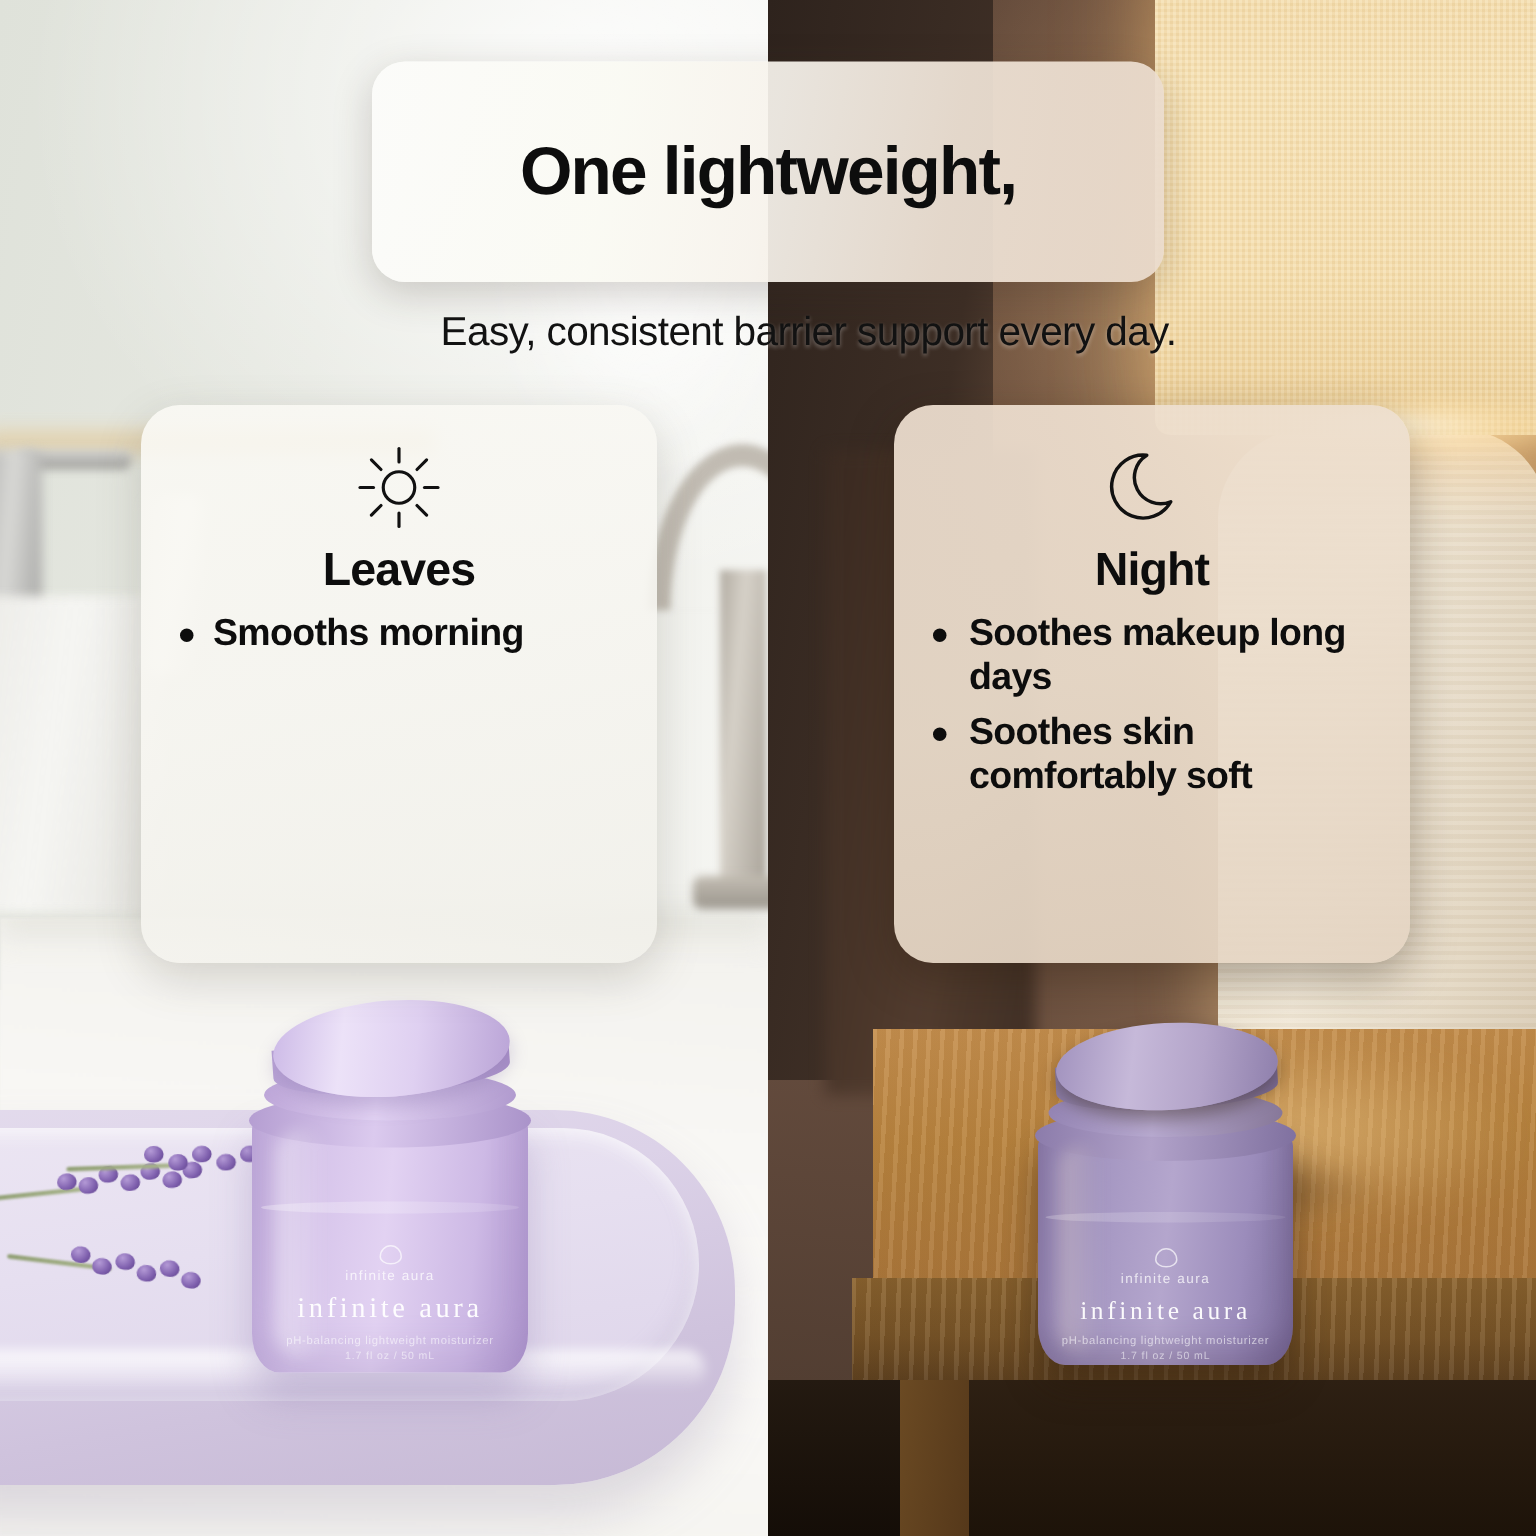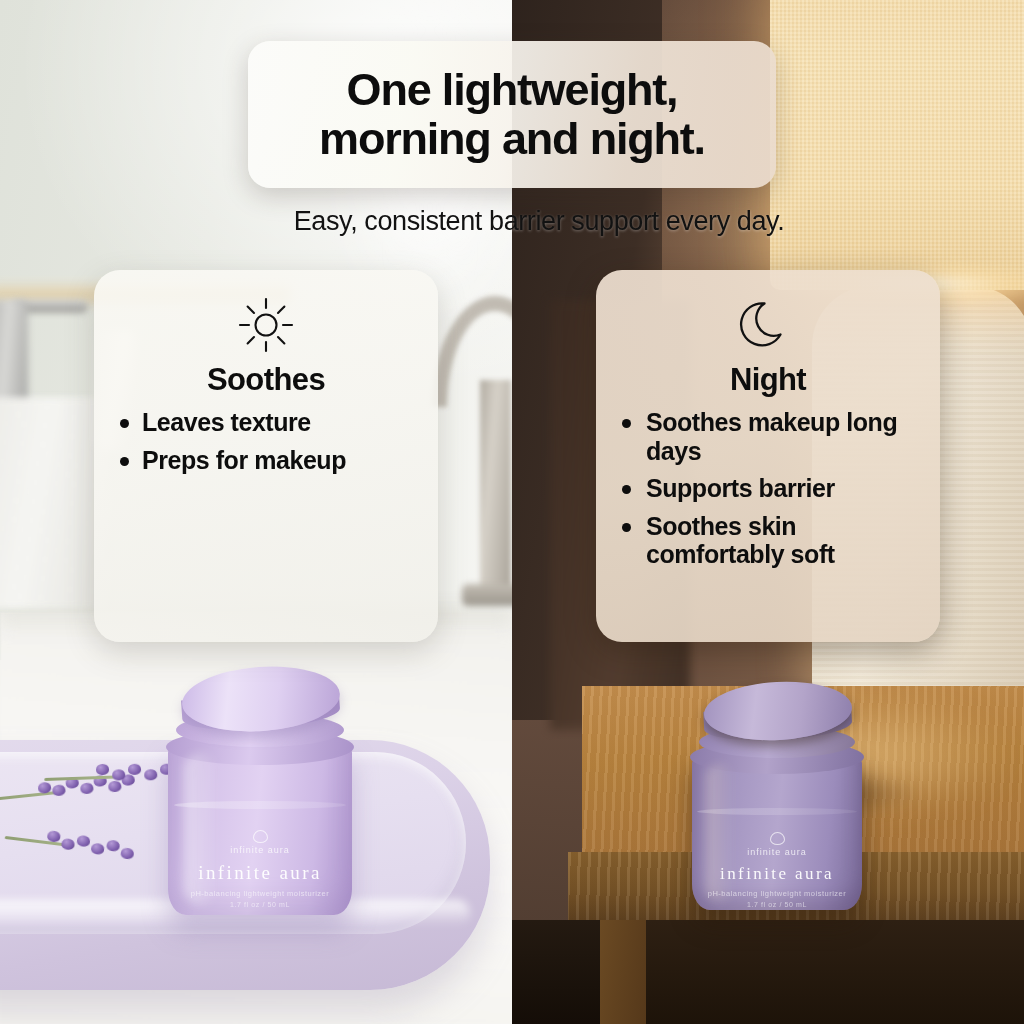--- a/index.html
+++ b/index.html
@@ -597,21 +597,20 @@
       <div class="jar-brandmark">infinite aura</div>
       <div class="jar-name">infinite aura</div>
       <div class="jar-desc">pH-balancing lightweight moisturizer</div>
       <div class="jar-size">1.7 fl oz / 50 mL</div>
     </div>
   </div>
 
   <div class="headline-panel">
     <h1 class="headline">
       <span>One lightweight,</span><br>
-      <span>morning and night.</span>
     </h1>
   </div>
 
   <div class="subtitle">Easy, consistent barrier support every day.</div>
 
   <div class="cards">
 
     <div class="card card-morning">
       <div class="card-icon">
         <svg width="58" height="58" viewBox="0 0 58 58" aria-hidden="true">
@@ -621,36 +620,34 @@
             <line x1="29" y1="46" x2="29" y2="55"></line>
             <line x1="3" y1="29" x2="12" y2="29"></line>
             <line x1="46" y1="29" x2="55" y2="29"></line>
             <line x1="10.6" y1="10.6" x2="17" y2="17"></line>
             <line x1="41" y1="41" x2="47.4" y2="47.4"></line>
             <line x1="47.4" y1="10.6" x2="41" y2="17"></line>
             <line x1="17" y1="41" x2="10.6" y2="47.4"></line>
           </g>
         </svg>
       </div>
-      <div class="card-title">Soothes</div>
+      <div class="card-title">Leaves</div>
       <ul class="card-list">
-        <li>Leaves texture</li>
-        <li>Preps for makeup</li>
+        <li>Smooths morning</li>
       </ul>
     </div>
 
     <div class="card card-night">
       <div class="card-icon">
         <svg width="58" height="58" viewBox="0 0 58 58" aria-hidden="true">
           <path d="M41.5 38.5 A21 21 0 1 1 25.5 7.5 A17.5 17.5 0 0 0 41.5 38.5 Z" fill="none" stroke="#111" stroke-width="2.3" stroke-linejoin="round"></path>
         </svg>
       </div>
       <div class="card-title">Night</div>
       <ul class="card-list">
         <li>Soothes makeup long days</li>
-        <li>Supports barrier</li>
         <li>Soothes skin comfortably soft</li>
       </ul>
     </div>
 
   </div>
 
 </div>
 
 </body></html>

